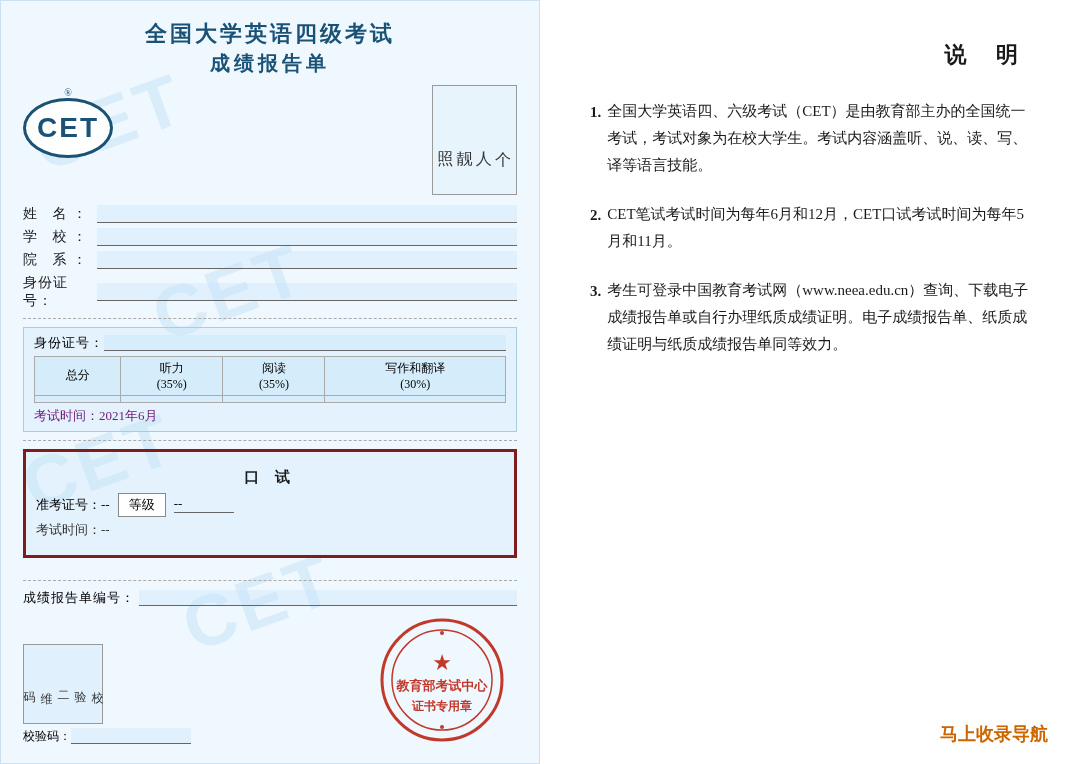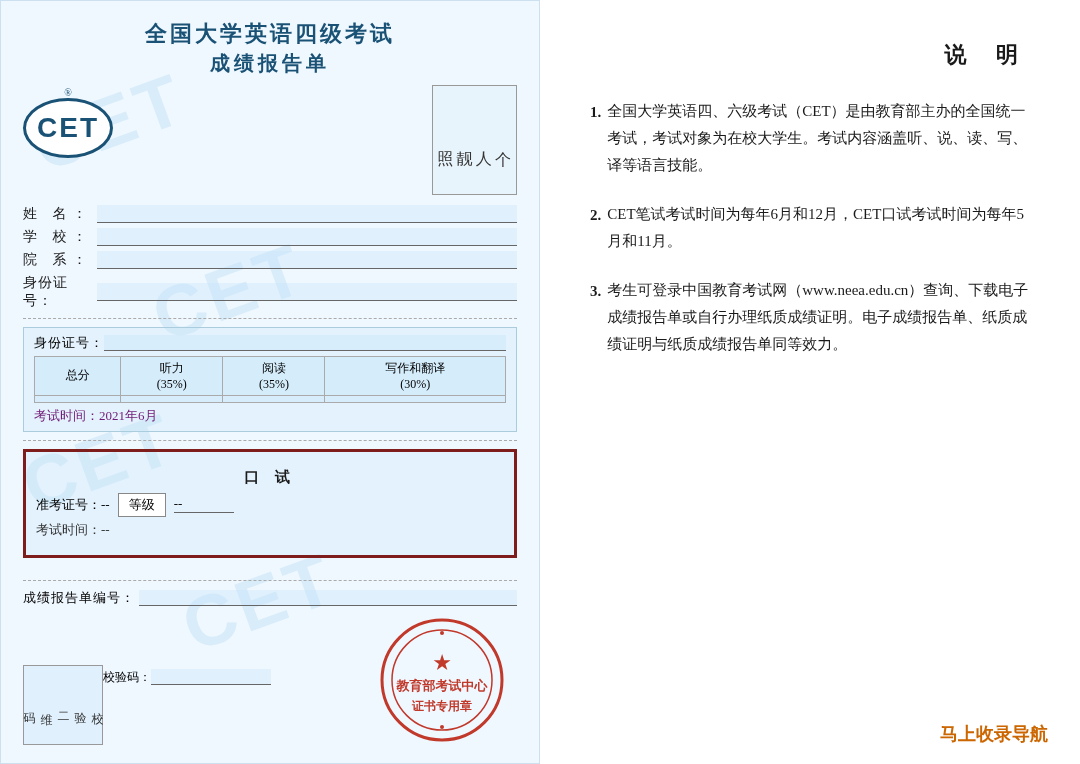--- a/index.html
+++ b/index.html
@@ -462,21 +462,21 @@
     </div>
 
     <div class="divider-dot"></div>
 
     <div class="report-no-row">
       <span class="report-no-label">成绩报告单编号：</span>
       <div class="report-no-value"></div>
     </div>
 
     <div class="bottom-area">
-      <div style="display:flex; flex-direction:row; align-items:flex-start;">
+      <div style="display:flex; flex-direction:column; align-items:flex-start;">
         <div class="qr-box">
           <span class="qr-label">校<br>验<br>二<br>维<br>码</span>
         </div>
         <div class="verify-code-row">
           <span>校验码：</span>
           <div style="width:120px; border-bottom:1px solid #666; background:rgba(200,230,250,0.4); min-height:16px;"></div>
         </div>
       </div>
 
       <div style="display:flex; flex-direction:column; align-items:center; margin-right:10px;">

